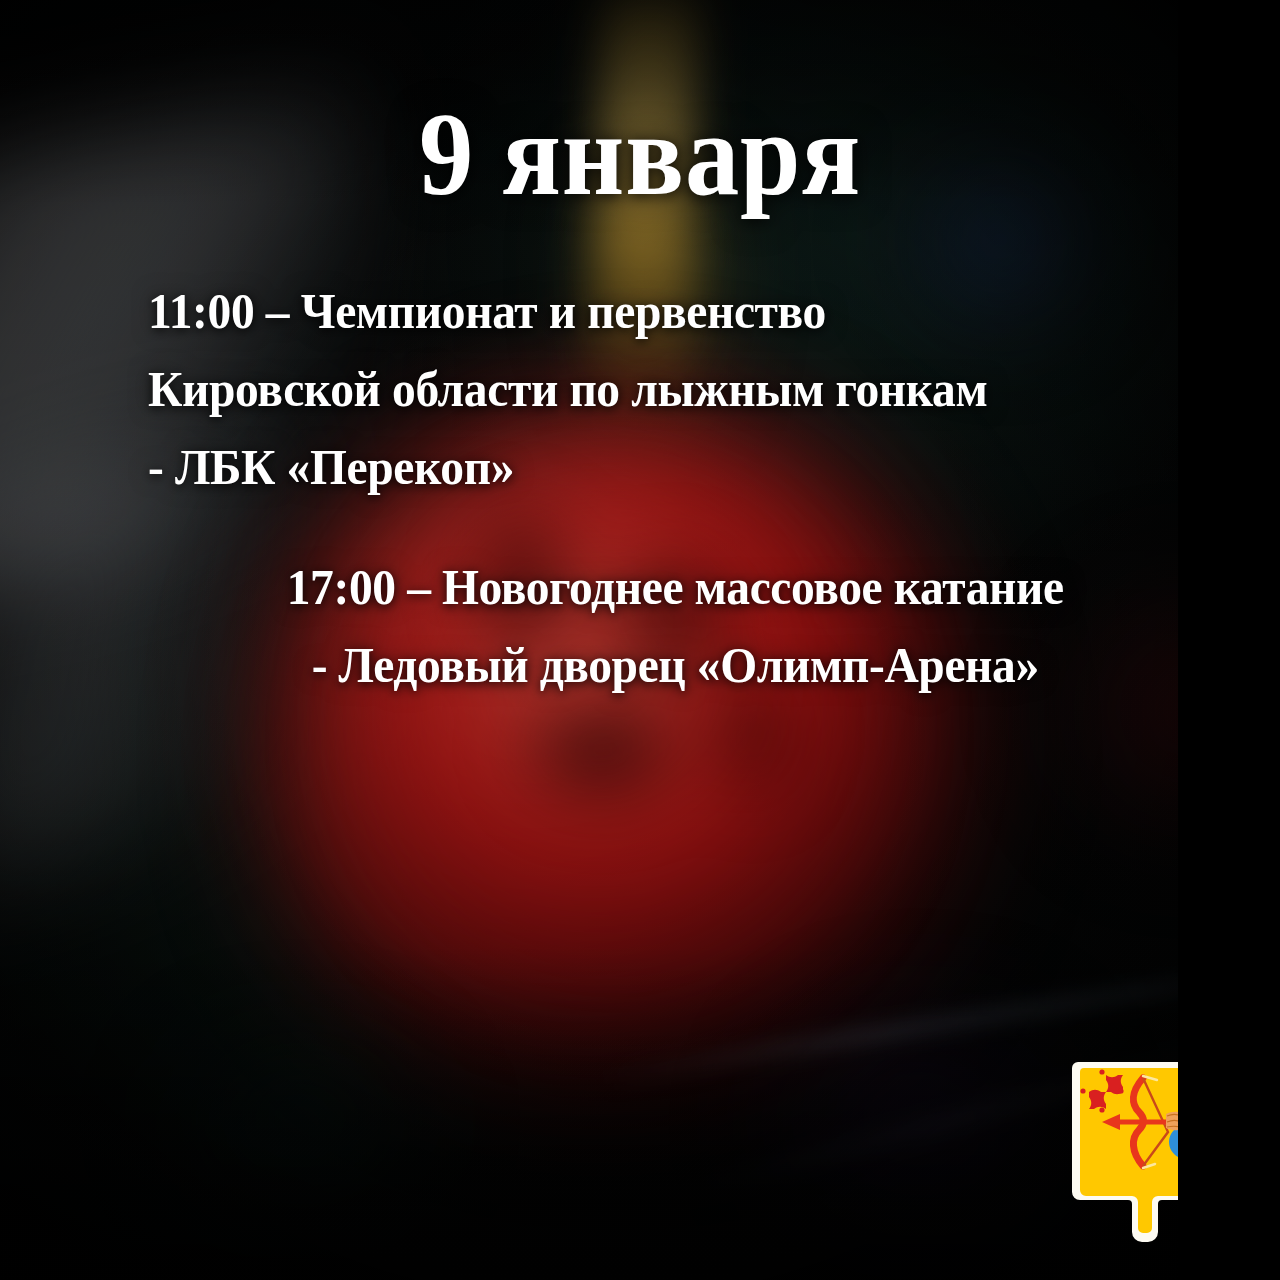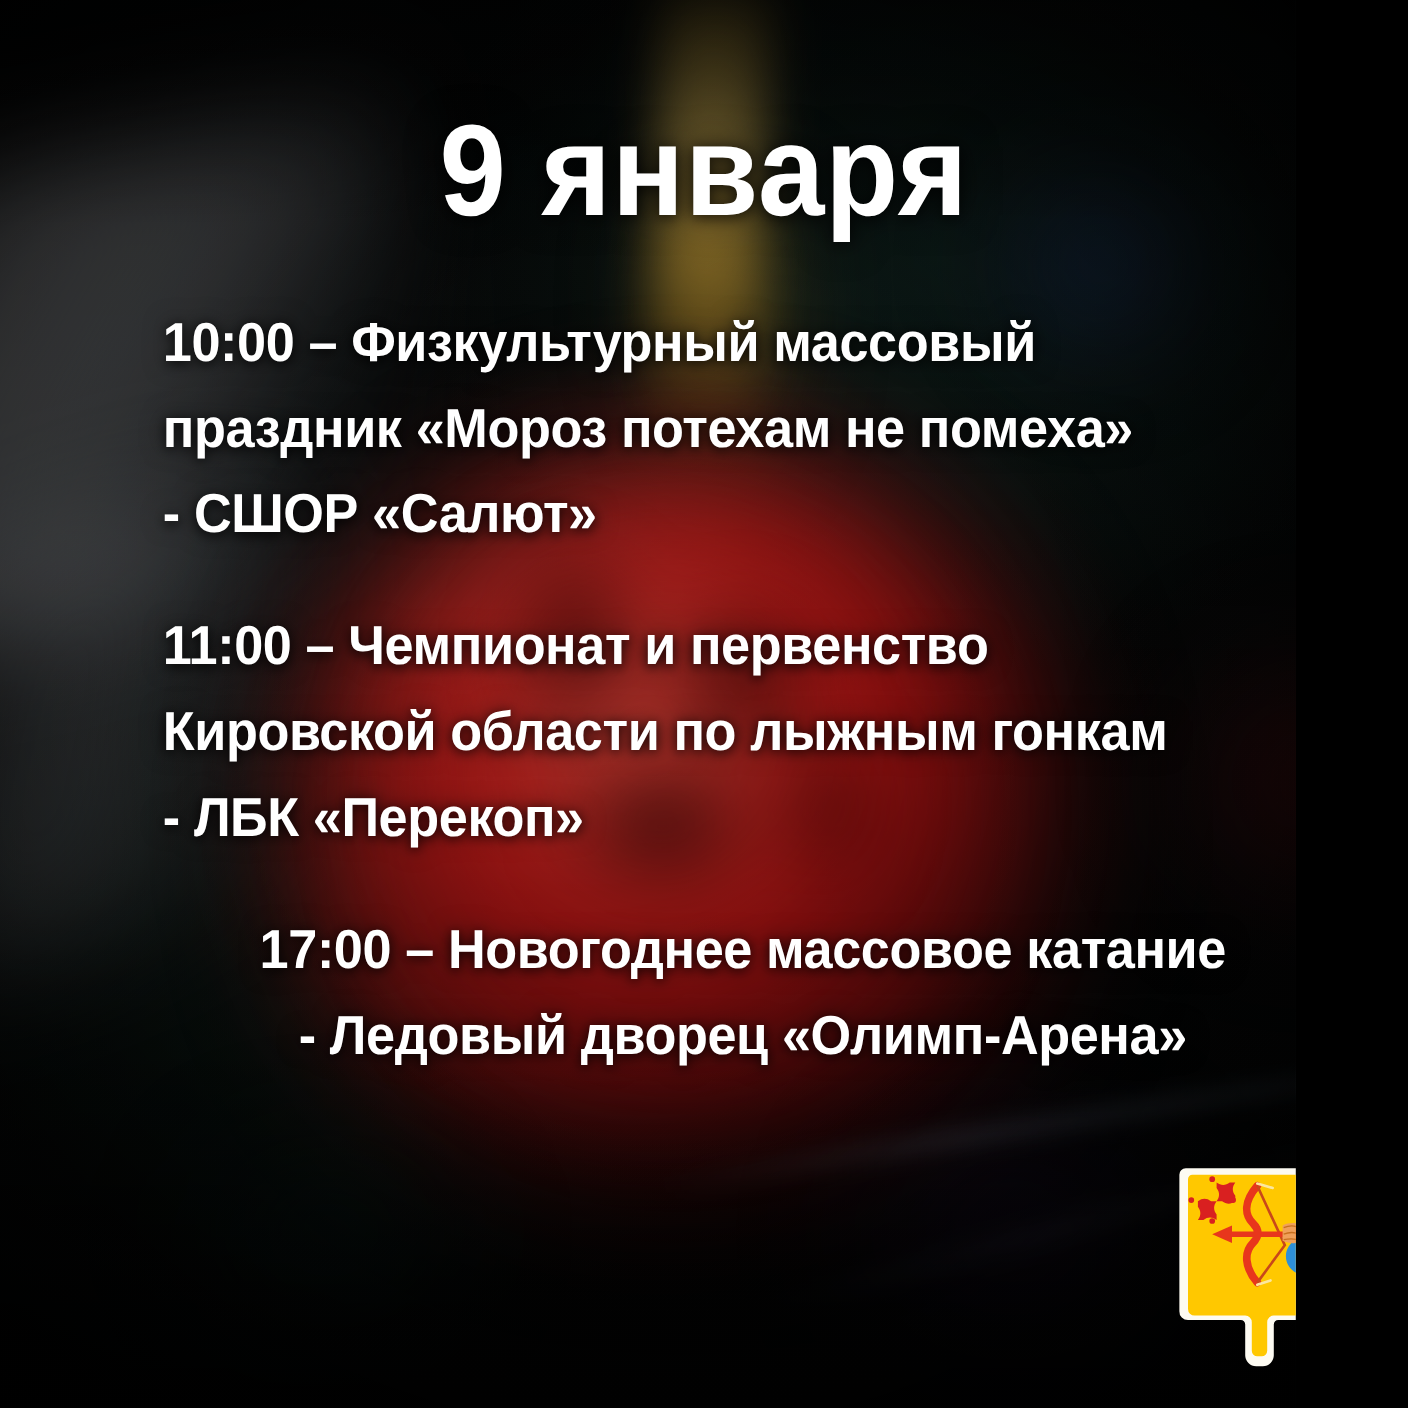--- a/index.html
+++ b/index.html
@@ -7,21 +7,21 @@
     margin: 0;
     padding: 0;
     background: #000;
   }
   #poster {
     position: relative;
     width: 1178px;
     height: 1280px;
     overflow: hidden;
     background: #050505;
-    font-family: Liberation Sans, sans-serif;
+    font-family: Liberation Serif, serif;
     user-select: none;
   }
 
   
   .bg-layer {
     position: absolute;
     inset: 0;
     pointer-events: none;
   }
   
@@ -249,25 +249,20 @@
   <div class="bg-ribbon2"></div>
   <div class="bg-layer bg-vignette"></div>
   <div class="bg-layer bg-scrim"></div>
 
   <div class="content">
 
     <div class="poster-title">9 января</div>
 
     <div class="schedule">
 
-      <div class="event-block">
-        <div class="event-line">10:00 – Физкультурный массовый</div>
-        <div class="event-line">праздник «Мороз потехам не помеха»</div>
-        <div class="event-line">- СШОР «Салют»</div>
-      </div>
 
       <div class="event-block">
         <div class="event-line">11:00 – Чемпионат и первенство</div>
         <div class="event-line">Кировской области по лыжным гонкам</div>
         <div class="event-line">- ЛБК «Перекоп»</div>
       </div>
 
       <div class="event-block">
         <div class="event-line">17:00 – Новогоднее массовое катание</div>
         <div class="event-line">- Ледовый дворец «Олимп-Арена»</div>

